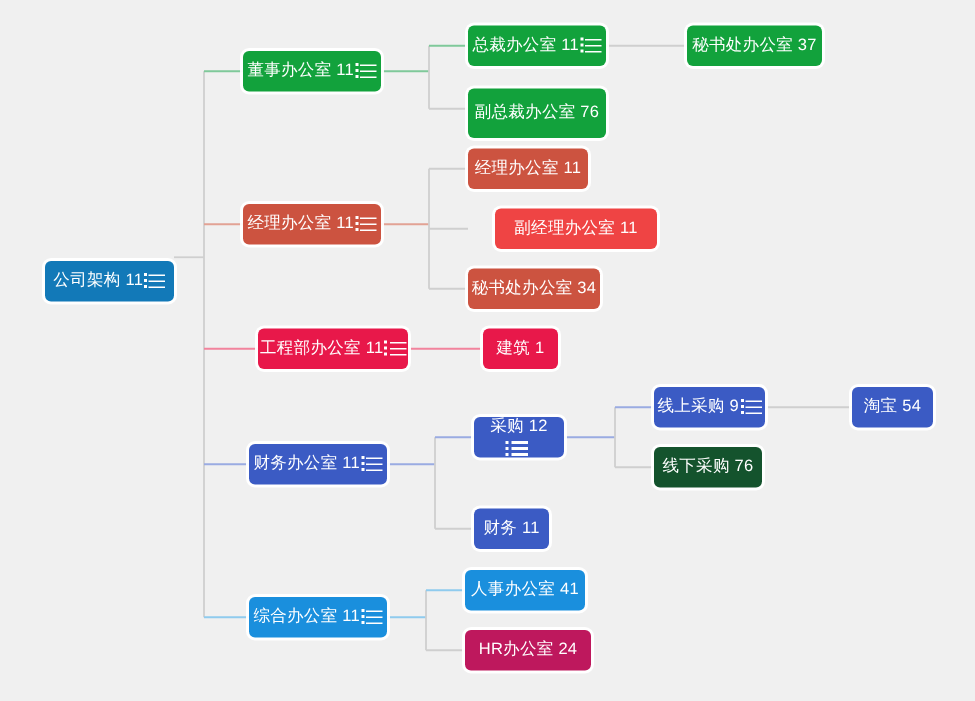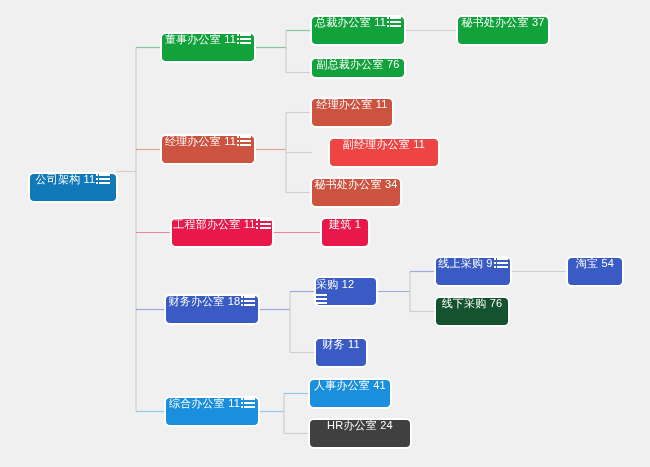--- a/index.html
+++ b/index.html
@@ -24,29 +24,29 @@
     left: 0;
     top: 0;
     width: 650px;
     height: 467px;
     pointer-events: none;
   }
   .node {
     position: absolute;
     box-sizing: border-box;
     display: flex;
-    align-items: flex-start;
+    align-items: center;
     justify-content: center;
     gap: 4px;
     border-radius: 4px;
     color: #ffffff;
     font-size: 11px;
     line-height: 1;
     white-space: nowrap;
-    padding: 0 0;
+    padding: 0 25px;
     letter-spacing: 0.2px;
     box-shadow: 0 0 0 2px rgba(255,255,255,0.95);
   }
   .node .label {
     font-size: 11px;
     color: #ffffff;
   }
   .node .list-icon {
     display: inline-block;
     width: 11px;
@@ -135,21 +135,21 @@
     <span class="label">总裁办公室 11</span>
     <span class="list-icon">
         <i></i>
         <i></i>
         <i></i>
       </span>
   </div>
   <div class="node" style="left: 458px; top: 17px; width: 90px; height: 27px; background: rgb(18, 162, 60);">
     <span class="label">秘书处办公室 37</span>
   </div>
-  <div class="node" style="left: 312px; top: 59px; width: 92px; height: 18px; background: rgb(18, 162, 60);">
+  <div class="node" style="left: 312px; top: 59px; width: 92px; height: 33px; background: rgb(18, 162, 60);">
     <span class="label">副总裁办公室 76</span>
   </div>
 
   <div class="node" style="left: 162px; top: 136px; width: 92px; height: 27px; background: rgb(204, 83, 64);">
     <span class="label">经理办公室 11</span>
     <span class="list-icon">
         <i></i>
         <i></i>
         <i></i>
       </span>
@@ -170,21 +170,21 @@
         <i></i>
         <i></i>
         <i></i>
       </span>
   </div>
   <div class="node" style="left: 322px; top: 219px; width: 46px; height: 27px; background: rgb(232, 24, 74);">
     <span class="label">建筑 1</span>
   </div>
 
   <div class="node" style="left: 166px; top: 296px; width: 92px; height: 27px; background: rgb(59, 91, 196);">
-    <span class="label">财务办公室 18</span>
+    <span class="label">财务办公室 11</span>
     <span class="list-icon">
         <i></i>
         <i></i>
         <i></i>
       </span>
   </div>
   <div class="node" style="left: 316px; top: 278px; width: 60px; height: 27px; background: rgb(59, 91, 196); flex-direction: column;">
     <span class="label">采购 12</span>
     <span class="list-icon">
         <i></i>
@@ -214,17 +214,17 @@
     <span class="label">综合办公室 11</span>
     <span class="list-icon">
         <i></i>
         <i></i>
         <i></i>
       </span>
   </div>
   <div class="node" style="left: 310px; top: 380px; width: 80px; height: 27px; background: rgb(26, 143, 221);">
     <span class="label">人事办公室 41</span>
   </div>
-  <div class="node" style="left: 310px; top: 420px; width: 100px; height: 27px; background: #404040;">
+  <div class="node" style="left: 310px; top: 420px; width: 84px; height: 27px; background: #be185d;">
     <span class="label">HR办公室 24</span>
   </div>
 
 </div>
 
 </body></html>

